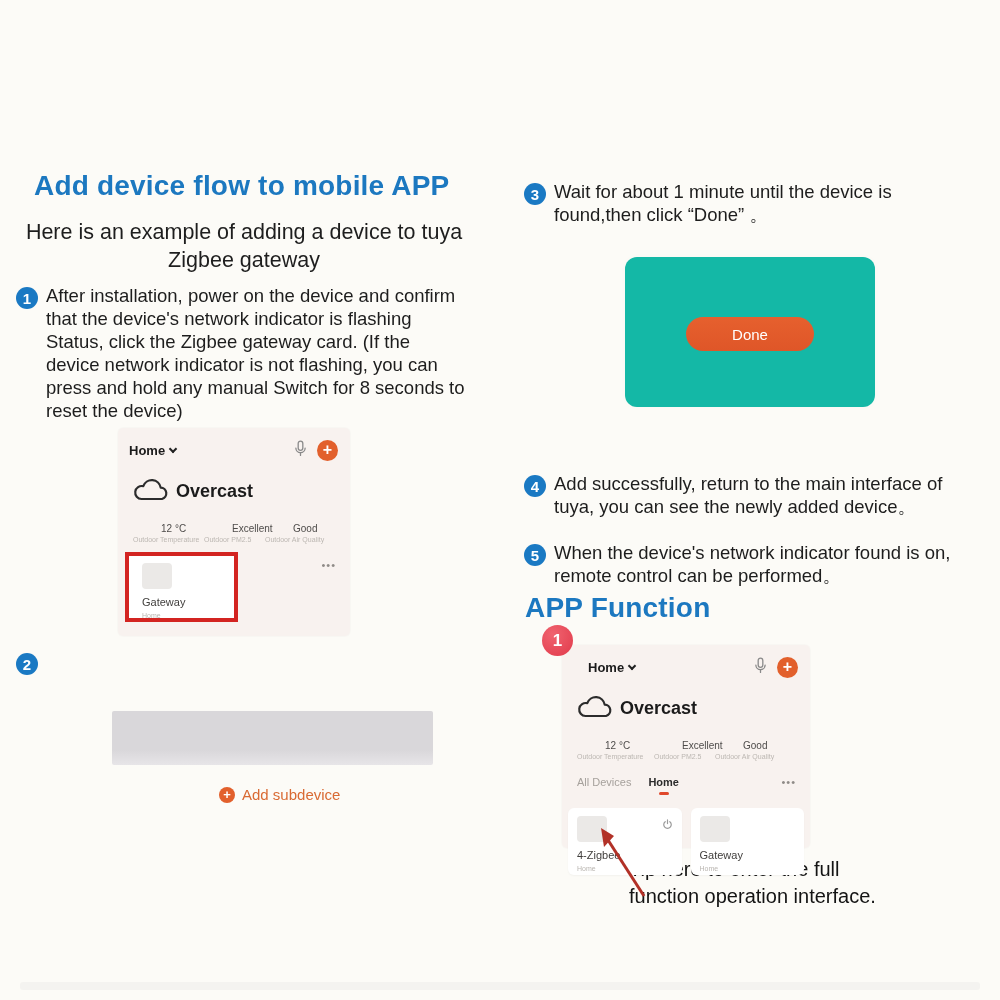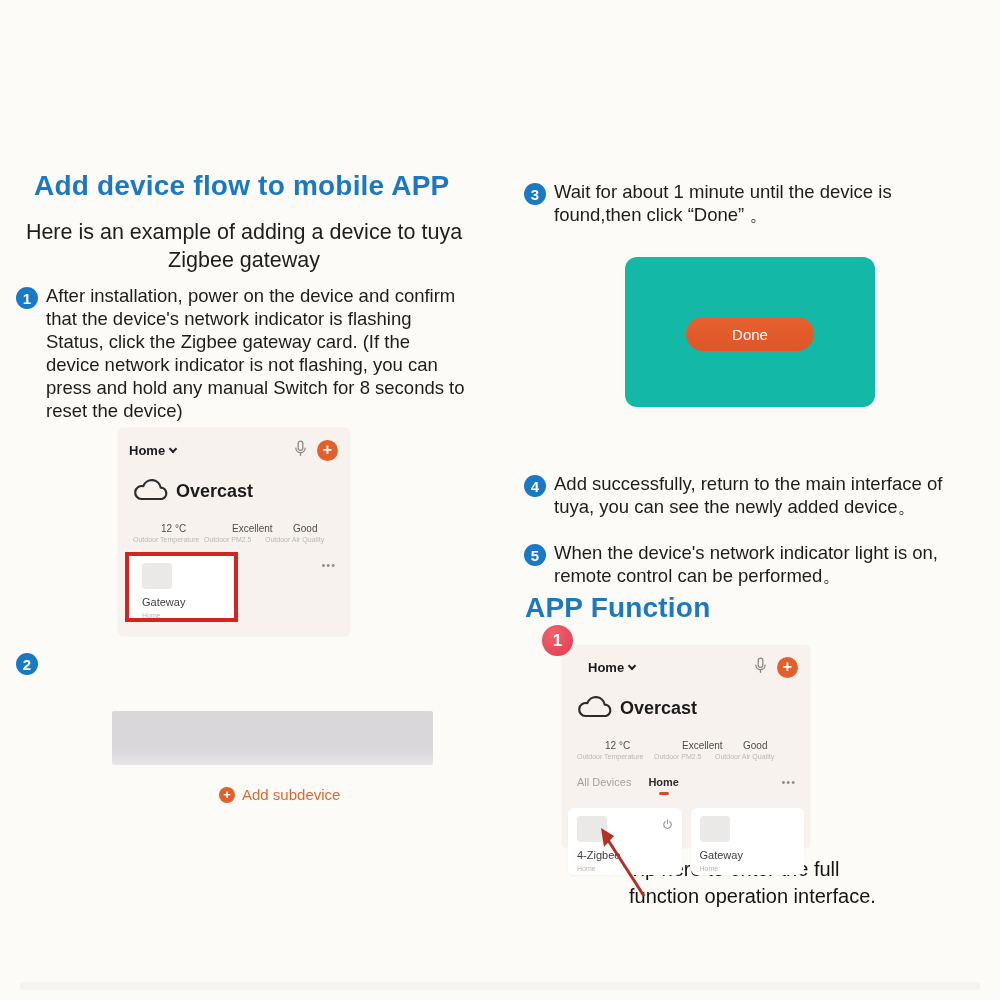--- a/index.html
+++ b/index.html
@@ -177,21 +177,21 @@
   <div class="done-pill">Done</div>
 </div>
 
 <div class="abs step" style="left:524px; top:473px; width:462px;">
   <span class="badge">4</span>
   <span class="step-text">Add successfully, return to the main interface of tuya, you can see the newly added device。</span>
 </div>
 
 <div class="abs step" style="left:524px; top:542px; width:462px;">
   <span class="badge">5</span>
-  <span class="step-text">When the device's network indicator light is on, remote control can be performed。</span>
+  <span class="step-text">When the device's network indicator found is on, remote control can be performed。</span>
 </div>
 
 <h2 class="abs h-blue" style="left:525px; top:592px;">APP Function</h2>
 
 <div class="abs callout-circle" style="left:542px; top:625px;">1</div>
 
 <div class="abs phone" style="left:562px; top:645px; width:248px; height:203px; z-index:1;">
   <div class="phone-header" style="padding-left:26px;">
     <span class="home-label">
       <span>Home</span>

